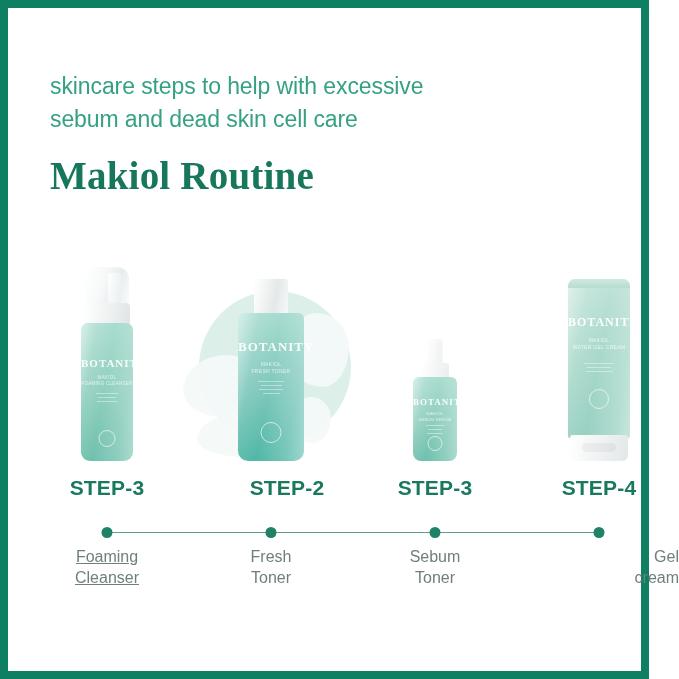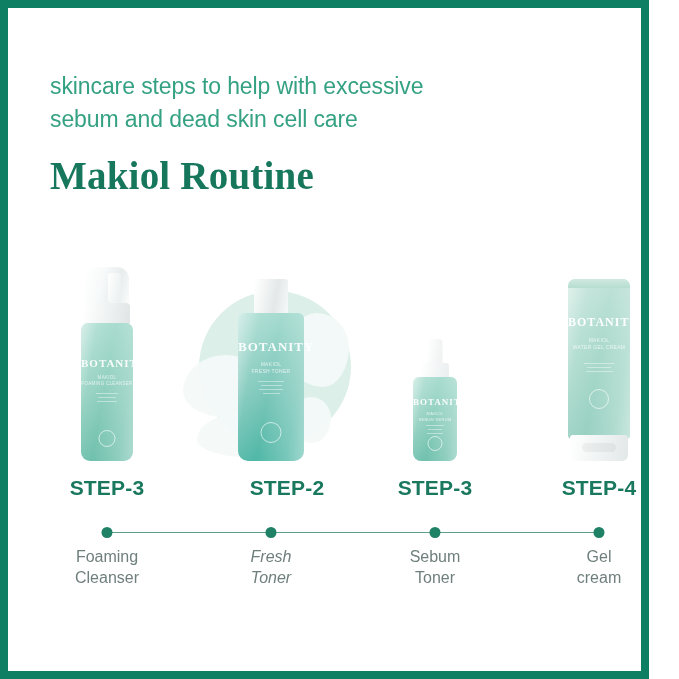--- a/index.html
+++ b/index.html
@@ -492,23 +492,23 @@
 
   <div class="timeline">
     <div class="timeline-line" style="left:91px;width:492px;"></div>
     <div class="dot" style="left:91px;"></div>
     <div class="dot" style="left:255px;"></div>
     <div class="dot" style="left:419px;"></div>
     <div class="dot" style="left:583px;"></div>
   </div>
 
   <div class="caption-row">
-    <div class="caption-cell" style="left:11px;">Foaming
+    <div class="caption-cell" style="left:11px;text-decoration:underline;">Foaming
 Cleanser</div>
-    <div class="caption-cell" style="left:175px;font-style:italic;">Fresh
+    <div class="caption-cell" style="left:175px;">Fresh
 Toner</div>
     <div class="caption-cell" style="left:339px;">Sebum
 Toner</div>
-    <div class="caption-cell" style="left:503px;">Gel
+    <div class="caption-cell" style="left:503px;text-align:right;">Gel
 cream</div>
   </div>
 
 </div>
 
 </body></html>

